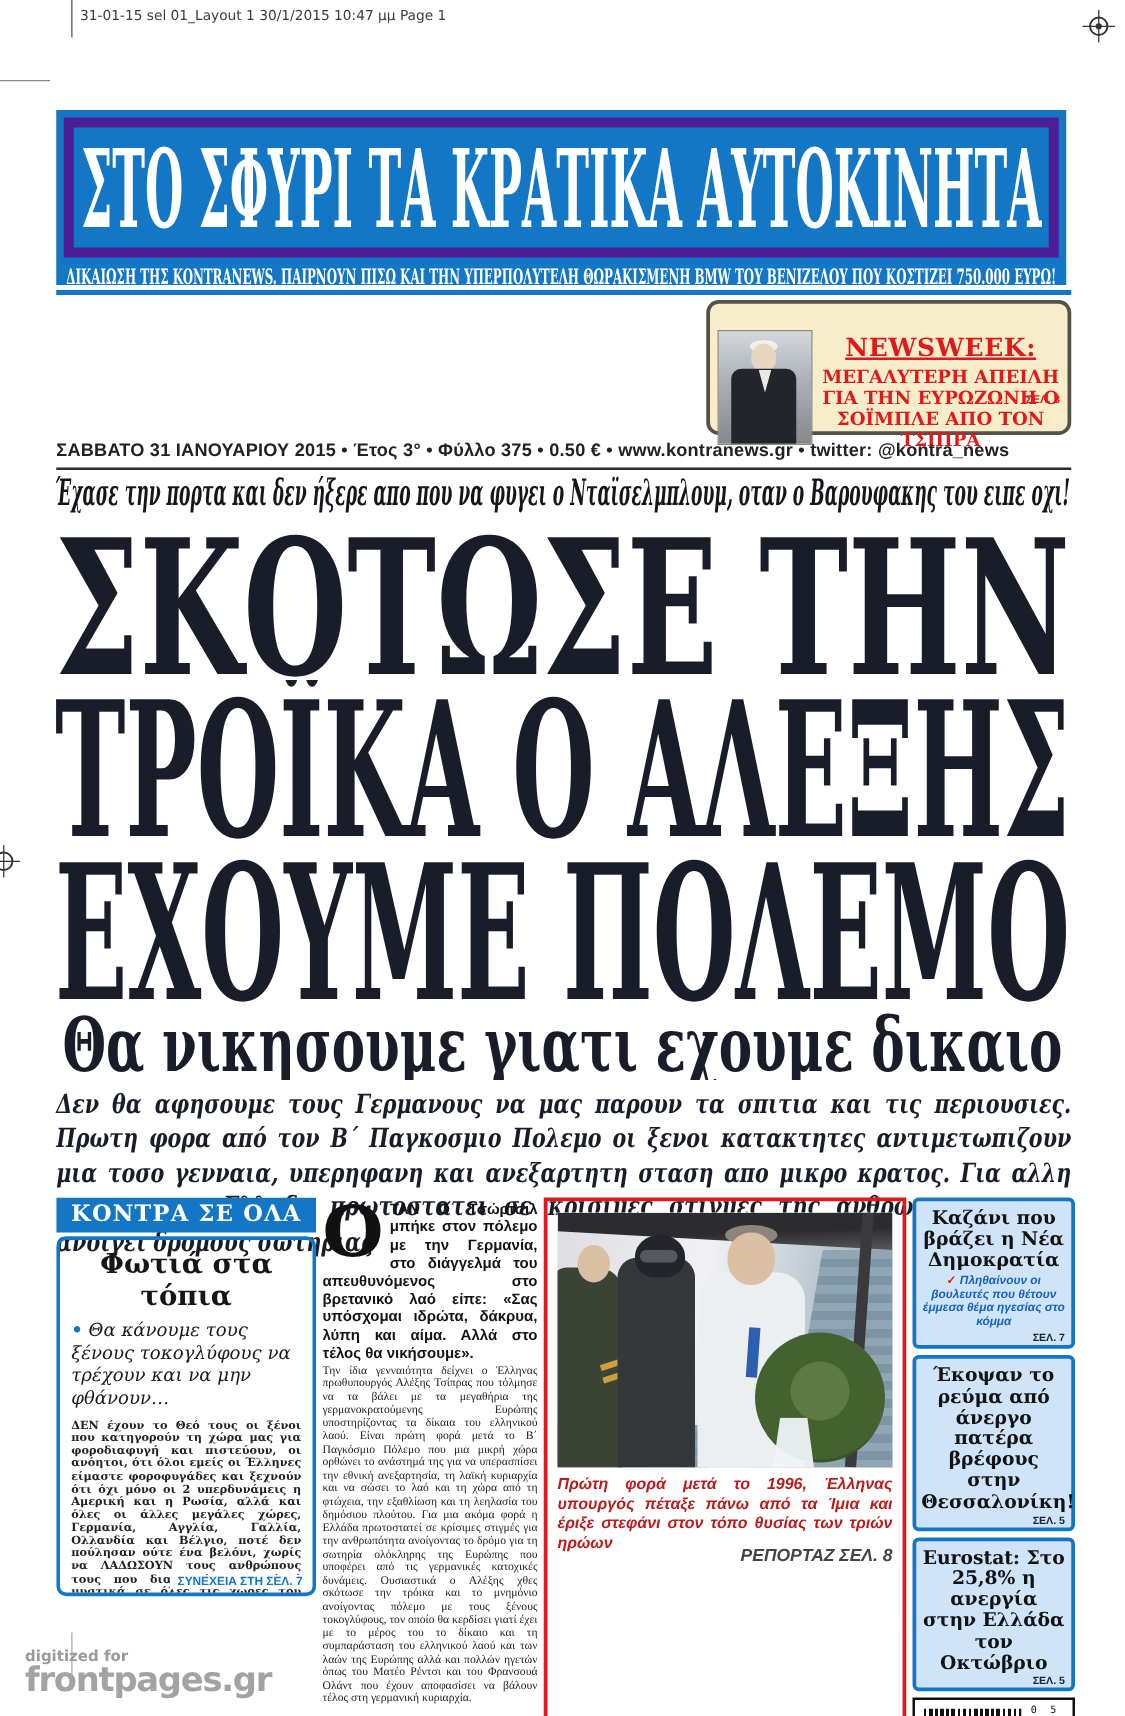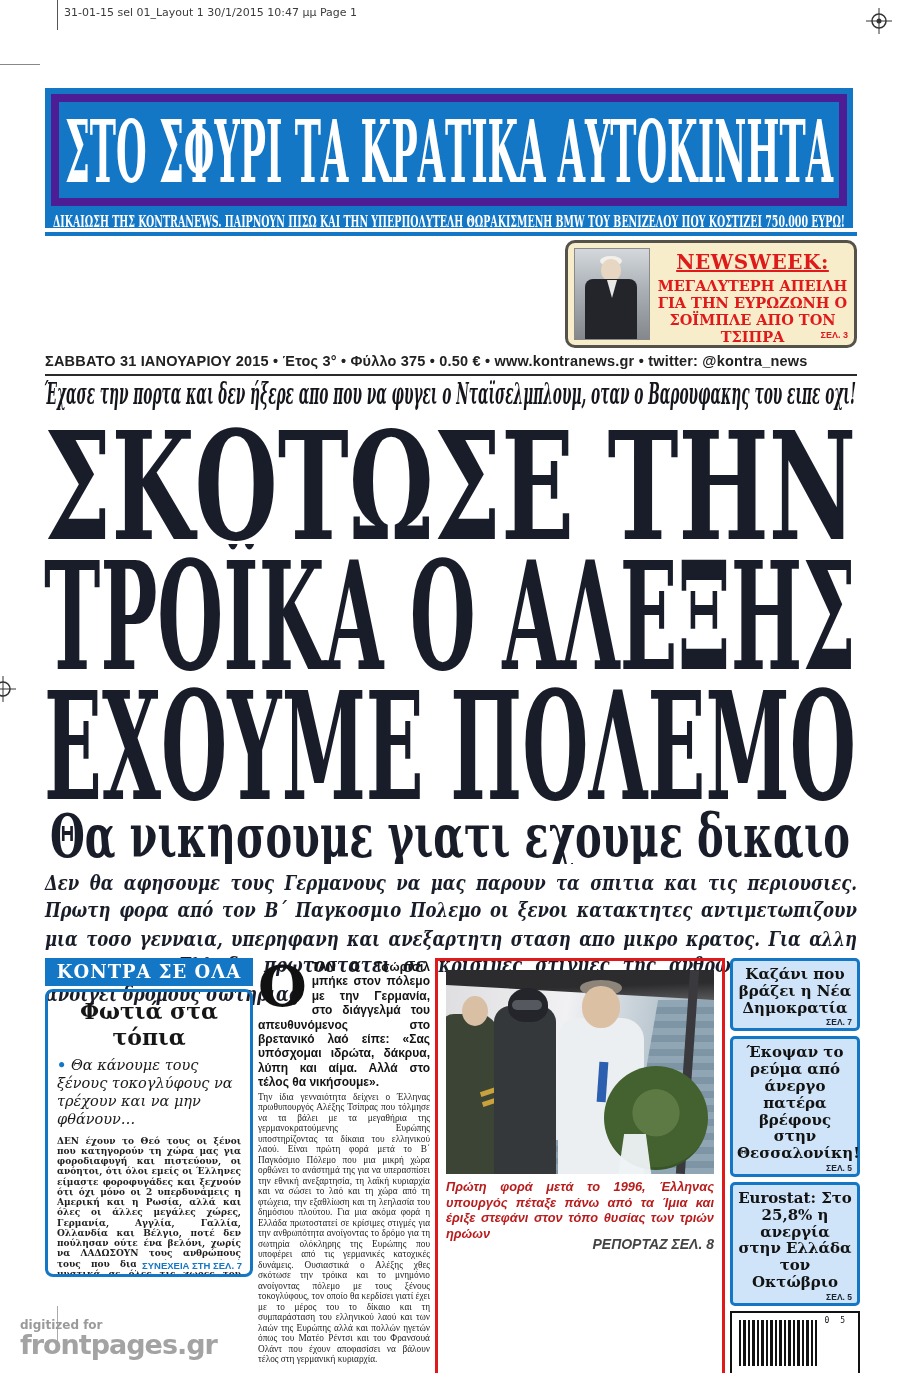--- a/index.html
+++ b/index.html
@@ -24,21 +24,21 @@
   .masthead{position:absolute;left:45px;top:240px;width:812px;height:110px;}
   .logo-block{position:absolute;left:0;top:0;width:508px;}
   .logo-line{white-space:nowrap;line-height:.92;}
   .logo-black{font-family:"Liberation Sans",sans-serif;font-weight:900;font-size:80px;letter-spacing:-5px;color:#161616;}
   .logo-red{font-family:"Liberation Sans",sans-serif;font-weight:500;font-size:80px;letter-spacing:-4px;color:#e01a1a;}
   .logo-bar{width:508px;height:13px;background:#e01a1a;margin-top:1px;
             clip-path:polygon(2.5% 0,100% 0,97.5% 100%,0 100%);}
   .tagline{width:508px;text-align:right;font-weight:bold;font-size:24px;color:#101010;margin-top:4px;letter-spacing:.5px;}
 
   .nw-box{position:absolute;right:0;top:0;width:292px;height:108px;background:#f8edca;border:3px solid #55524a;
-          border-radius:10px;box-sizing:border-box;padding:5px 6px;display:flex;gap:7px;}
+          border-radius:10px;box-sizing:border-box;padding:21px 6px;display:flex;gap:7px;}
   .nw-photo{width:74px;height:90px;border:1px solid #8a8a88;background:linear-gradient(180deg,#d4d8dc,#aab0b6 45%,#84888d);
             position:relative;flex:none;overflow:hidden;}
   .nw-head{position:absolute;left:26px;top:10px;width:20px;height:22px;border-radius:50% 50% 45% 45%;background:#e7d6c2;}
   .nw-hair{position:absolute;left:25px;top:7px;width:22px;height:10px;border-radius:50%;background:#f2f0ea;}
   .nw-suit{position:absolute;left:10px;top:30px;width:52px;height:60px;background:#23252b;border-radius:8px 8px 0 0;}
   .nw-shirt{position:absolute;left:32px;top:31px;width:10px;height:18px;background:#e8e8e6;clip-path:polygon(0 0,100% 0,50% 100%);}
   .nw-text{flex:1;text-align:center;position:relative;padding-top:2px;}
   .nw-title{font-family:"DejaVu Serif",serif;font-weight:bold;font-size:20px;color:#e01a1a;text-decoration:underline;letter-spacing:.5px;}
   .nw-body{font-family:"DejaVu Serif",serif;font-weight:bold;font-size:14.5px;line-height:1.18;color:#e01a1a;margin-top:3px;}
   .nw-ref{position:absolute;right:0;bottom:0;font-size:9px;font-weight:bold;color:#e01a1a;}
@@ -249,20 +249,21 @@
       </div>
       <div class="caption-wrap">
         <div class="caption">Πρώτη φορά μετά το 1996, Έλληνας υπουργός πέταξε πάνω από τα Ίμια και έριξε στεφάνι στον τόπο θυσίας των τριών ηρώων</div>
         <div class="cap-ref">ΡΕΠΟΡΤΑΖ ΣΕΛ. 8</div>
       </div>
     </div>
 
     <div class="col4">
       <div class="sbox">
         <div class="sbox-title">Καζάνι που βράζει η Νέα Δημοκρατία</div>
+        <div class="sbox-sub"><span class="check">✓</span><span> Πληθαίνουν οι βουλευτές που θέτουν έμμεσα θέμα ηγεσίας στο κόμμα</span></div>
         <div class="sbox-ref">ΣΕΛ. 7</div>
       </div>
       <div class="sbox">
         <div class="sbox-title">Έκοψαν το ρεύμα από άνεργο πατέρα βρέφους στην Θεσσαλονίκη!</div>
         <div class="sbox-ref">ΣΕΛ. 5</div>
       </div>
       <div class="sbox">
         <div class="sbox-title">Eurostat: Στο 25,8% η ανεργία στην Ελλάδα τον Οκτώβριο</div>
         <div class="sbox-ref">ΣΕΛ. 5</div>
       </div>

